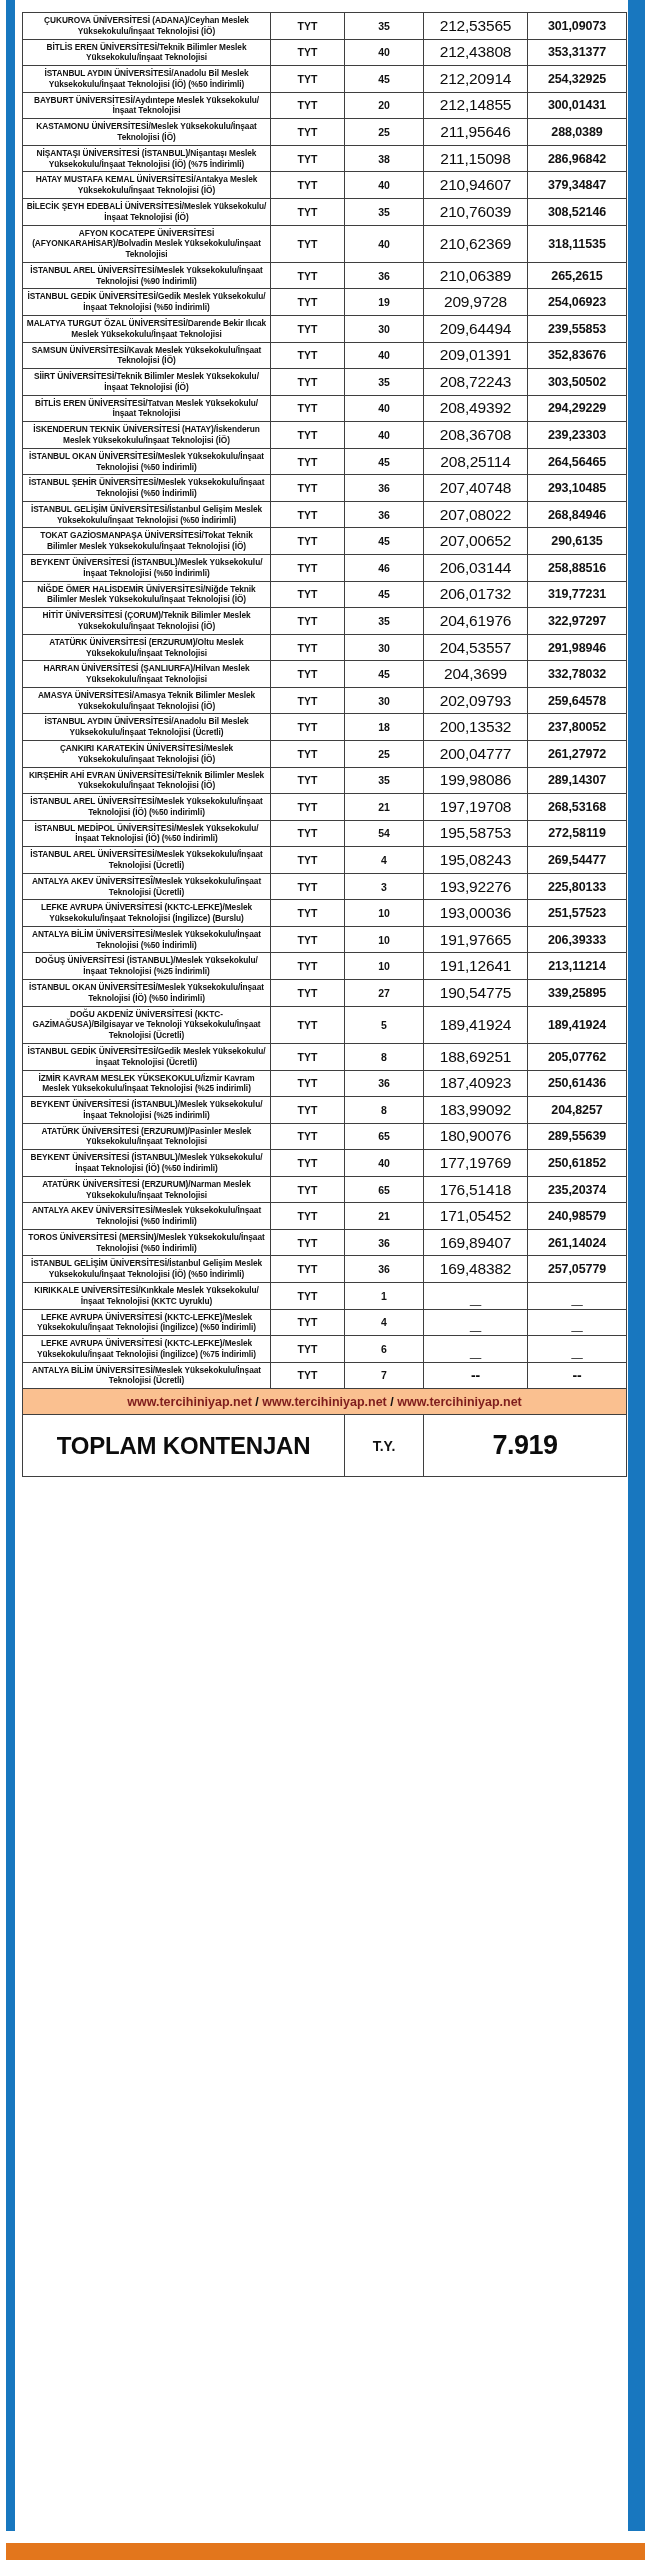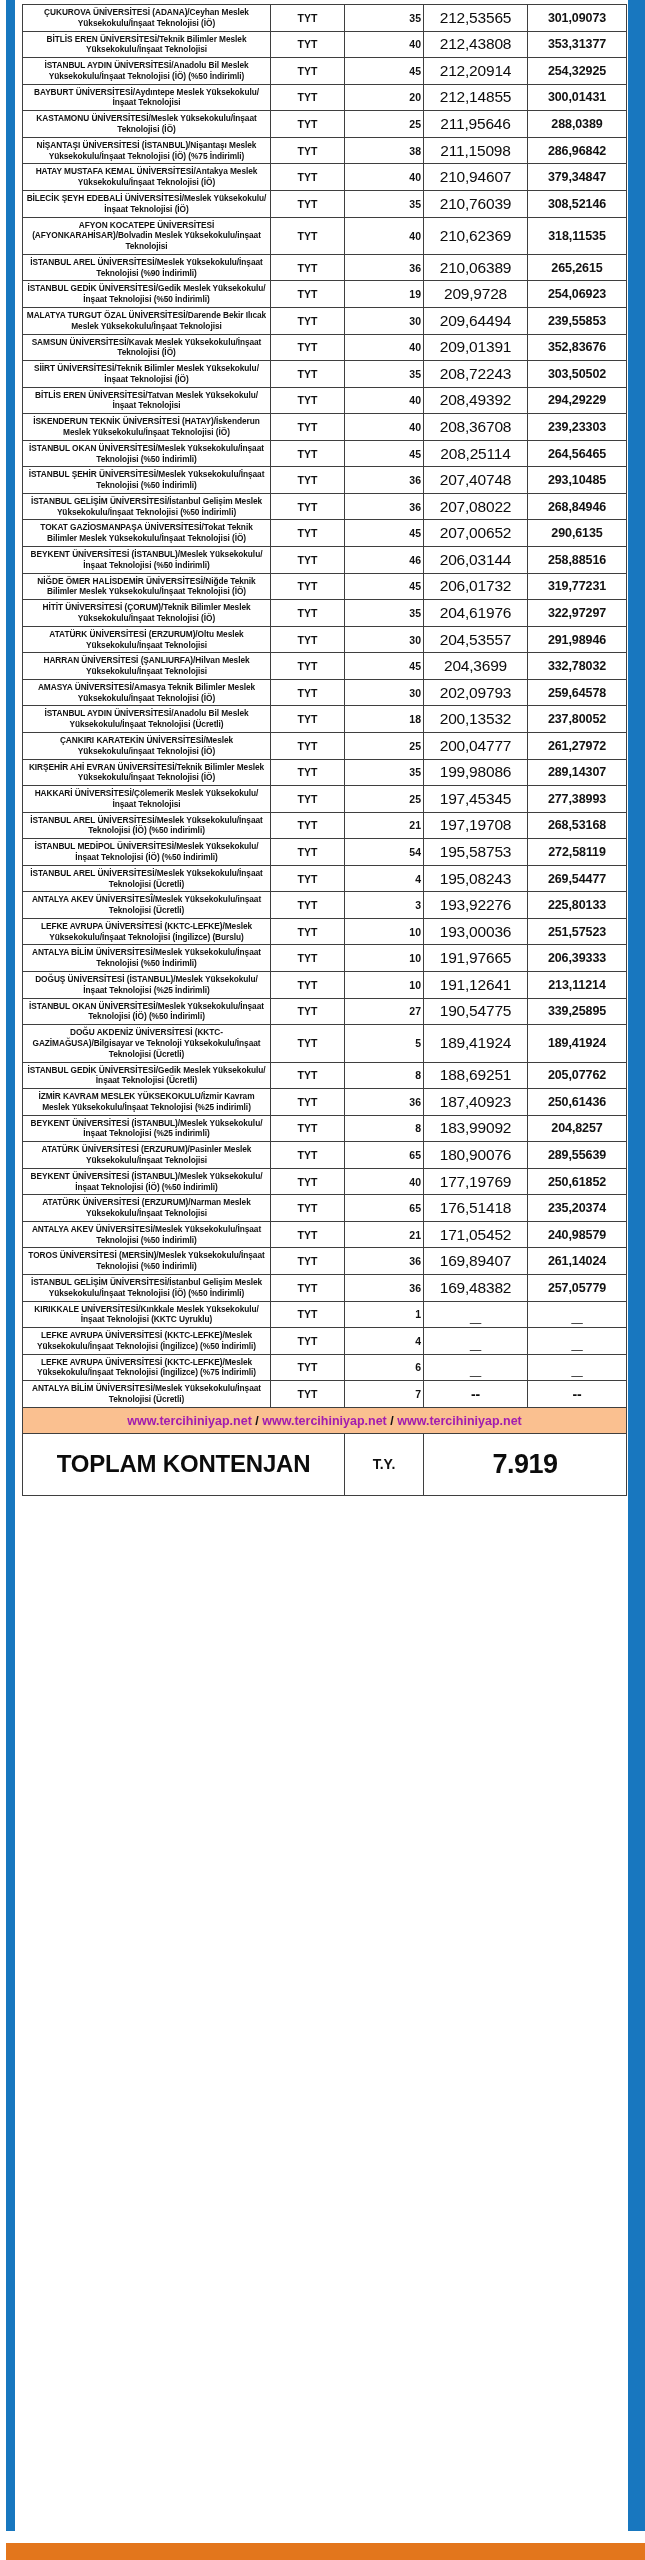--- a/index.html
+++ b/index.html
@@ -27,21 +27,21 @@
     width: 9px;
     height: 2531px;
     background: #1877bf;
   }
   .sidebar.left  { left: 6px; }
   .sidebar.right { left: 628px; width: 17px; }
 
   .content {
     position: absolute;
     left: 22px;
-    top: 4px;
+    top: 12px;
     width: 604px;
     box-sizing: border-box;
   }
 
   table.main {
     width: 604px;
     border-collapse: collapse;
     table-layout: fixed;
     background: #ffffff;
   }
@@ -64,21 +64,21 @@
   }
   td.c-type {
     width: 74px;
     text-align: center;
     font-size: 10.5px;
     font-weight: bold;
     color: #111111;
   }
   td.c-quota {
     width: 79px;
-    text-align: right;
+    text-align: center;
     font-size: 10.5px;
     font-weight: bold;
     color: #111111;
   }
   td.c-score {
     width: 104px;
     text-align: center;
     font-size: 15.5px;
     font-weight: normal;
     color: #0c0c0c;
@@ -108,21 +108,21 @@
     text-align: center;
     padding: 3px 0 4px 0;
     border: 1px solid #3f3f3f;
   }
   .promo-text {
     font-size: 12.5px;
     font-weight: bold;
     color: #111111;
     white-space: nowrap;
   }
-  .promo-text .url { color: #a21caf; }
+  .promo-text .url { color: #7f1d1d; }
 
   
   tr.total td {
     border: 1px solid #3f3f3f;
     padding: 15px;
     height: 50px;
   }
   td.total-label {
     text-align: center;
     font-size: 24px;
@@ -371,27 +371,20 @@
             <td class="c-rank">261,27972</td>
           </tr>
           <tr class="row">
             <td class="c-name">KIRŞEHİR AHİ EVRAN ÜNİVERSİTESİ/Teknik Bilimler Meslek Yüksekokulu/İnşaat Teknolojisi (İÖ)</td>
             <td class="c-type">TYT</td>
             <td class="c-quota">35</td>
             <td class="c-score">199,98086</td>
             <td class="c-rank">289,14307</td>
           </tr>
           <tr class="row">
-            <td class="c-name">HAKKARİ ÜNİVERSİTESİ/Çölemerik Meslek Yüksekokulu/İnşaat Teknolojisi</td>
-            <td class="c-type">TYT</td>
-            <td class="c-quota">25</td>
-            <td class="c-score">197,45345</td>
-            <td class="c-rank">277,38993</td>
-          </tr>
-          <tr class="row">
             <td class="c-name">İSTANBUL AREL ÜNİVERSİTESİ/Meslek Yüksekokulu/İnşaat Teknolojisi (İÖ) (%50 indirimli)</td>
             <td class="c-type">TYT</td>
             <td class="c-quota">21</td>
             <td class="c-score">197,19708</td>
             <td class="c-rank">268,53168</td>
           </tr>
           <tr class="row">
             <td class="c-name">İSTANBUL MEDİPOL ÜNİVERSİTESİ/Meslek Yüksekokulu/İnşaat Teknolojisi (İÖ) (%50 İndirimli)</td>
             <td class="c-type">TYT</td>
             <td class="c-quota">54</td>

